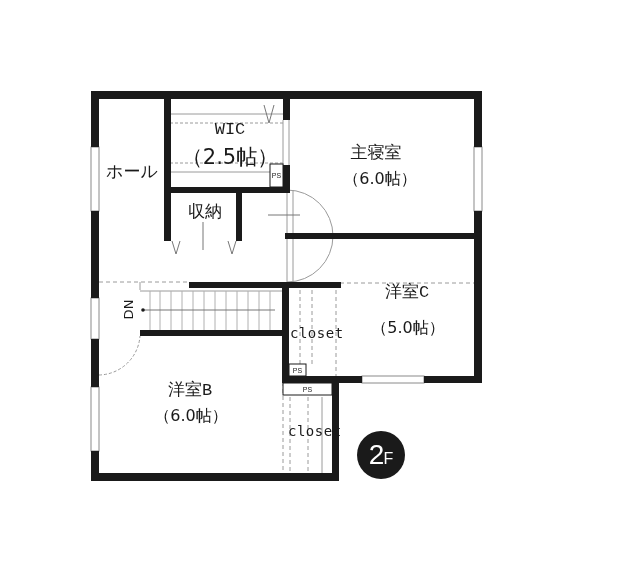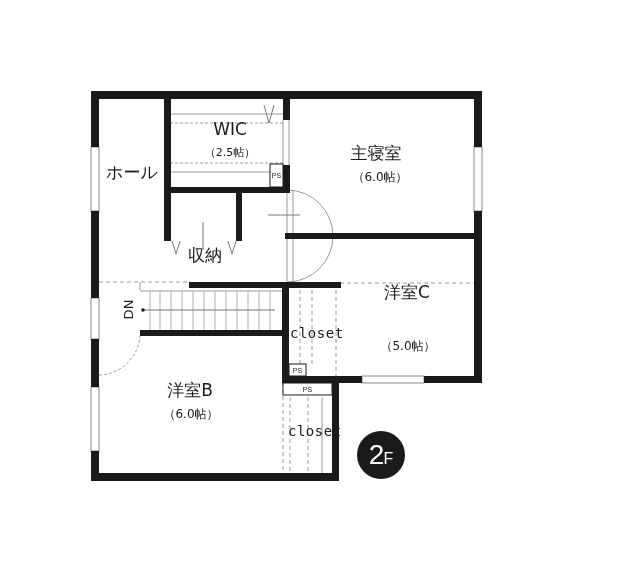--- a/index.html
+++ b/index.html
@@ -1,20 +1,20 @@
 <!DOCTYPE html>
 <html><head>
 <meta charset="utf-8">
 <style>
   html,body{margin:0;padding:0;background:#fff;}
   body{width:620px;height:571px;position:relative;overflow:hidden;font-family:"DejaVu Sans","Liberation Sans",sans-serif;}
   .plan{position:absolute;left:0;top:0;width:620px;height:571px;}
   .lbl{position:absolute;color:#1a1a1a;text-align:center;white-space:nowrap;line-height:1;}
-  .room-name{font-size:17px;}
-  .room-size{font-size:12px;}
+  .room-name{font-size:17px;font-family:Liberation Mono, monospace;}
+  .room-size{font-size:16px;}
   .small{font-size:14px;font-family:"DejaVu Sans Mono","Liberation Mono",monospace;letter-spacing:0.5px;}
   .ps{font-size:7px;font-family:"Liberation Sans",sans-serif;}
   .badge{position:absolute;left:357px;top:431px;width:48px;height:48px;border-radius:50%;background:#1a1a1a;color:#fff;display:flex;align-items:center;justify-content:center;}
   .badge span.big{font-size:28px;font-family:"Liberation Sans",sans-serif;letter-spacing:-1px;}
   .badge span.sm{font-size:16px;font-family:"Liberation Sans",sans-serif;margin-top:8px;}
 </style>
 </head>
 <body>
 
 <svg class="plan" width="620" height="571" viewBox="0 0 620 571" xmlns="http://www.w3.org/2000/svg">
@@ -119,31 +119,31 @@
     <polyline points="172,241 176,254 180,241"></polyline>
     <polyline points="228,241 232,254 236,241"></polyline>
     <line x1="203" y1="222" x2="203" y2="250"></line>
     <line x1="268" y1="215" x2="300" y2="215"></line>
     <polyline points="264,105 269,123 274,105"></polyline>
   </g>
   <circle cx="143" cy="310" r="1.8" fill="#1a1a1a"></circle>
 </svg>
 
 <div class="lbl room-name" style="left:200px;top:121px;width:60px;">WIC</div>
-<div class="lbl room-size" style="left:180px;top:147px;width:100px;font-size:11px;">（2.5帖）</div>
+<div class="lbl room-size" style="left:180px;top:147px;width:100px;font-size:21px;">（2.5帖）</div>
 
 <div class="lbl room-name" style="left:104px;top:164px;width:56px;">ホール</div>
 
-<div class="lbl room-name" style="left:175px;top:204px;width:60px;margin-top:43px;">収納</div>
+<div class="lbl room-name" style="left:175px;top:204px;width:60px;">収納</div>
 
 <div class="lbl room-name" style="left:341px;top:145px;width:70px;">主寝室</div>
 <div class="lbl room-size" style="left:330px;top:171px;width:100px;">（6.0帖）</div>
 
 <div class="lbl room-name" style="left:372px;top:284px;width:70px;">洋室C</div>
-<div class="lbl room-size" style="left:358px;top:340px;width:100px;">（5.0帖）</div>
+<div class="lbl room-size" style="left:358px;top:320px;width:100px;">（5.0帖）</div>
 
 <div class="lbl room-name" style="left:155px;top:382px;width:70px;">洋室B</div>
 <div class="lbl room-size" style="left:141px;top:408px;width:100px;">（6.0帖）</div>
 
 <div class="lbl small" style="left:290px;top:326px;width:46px;">closet</div>
 <div class="lbl small" style="left:288px;top:424px;width:46px;">closet</div>
 
 <div class="lbl ps" style="left:270px;top:172px;width:13px;">PS</div>
 <div class="lbl ps" style="left:289px;top:367px;width:17px;">PS</div>
 <div class="lbl ps" style="left:283px;top:386px;width:49px;">PS</div>

